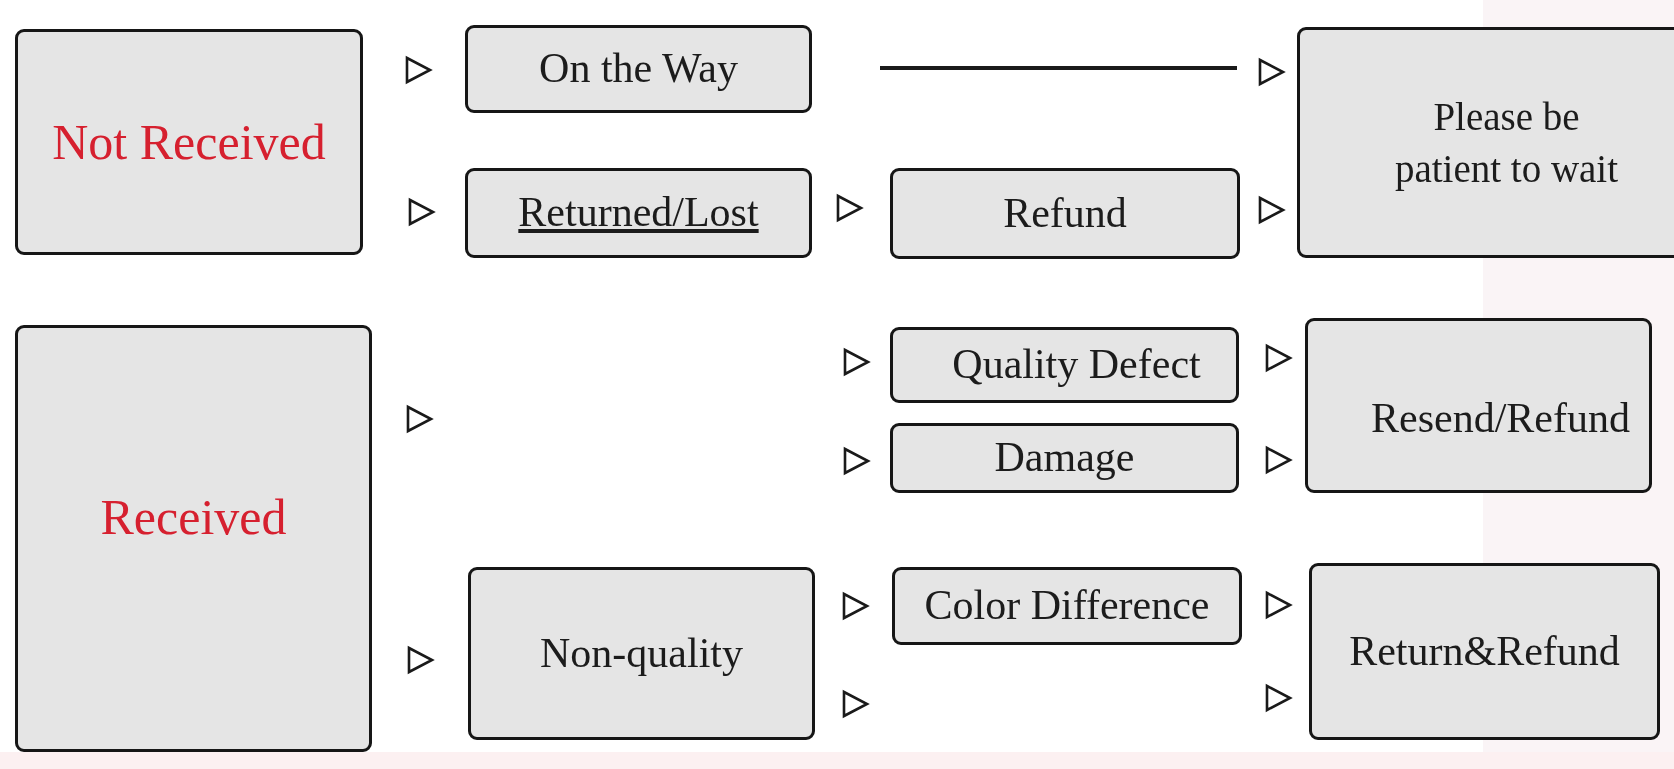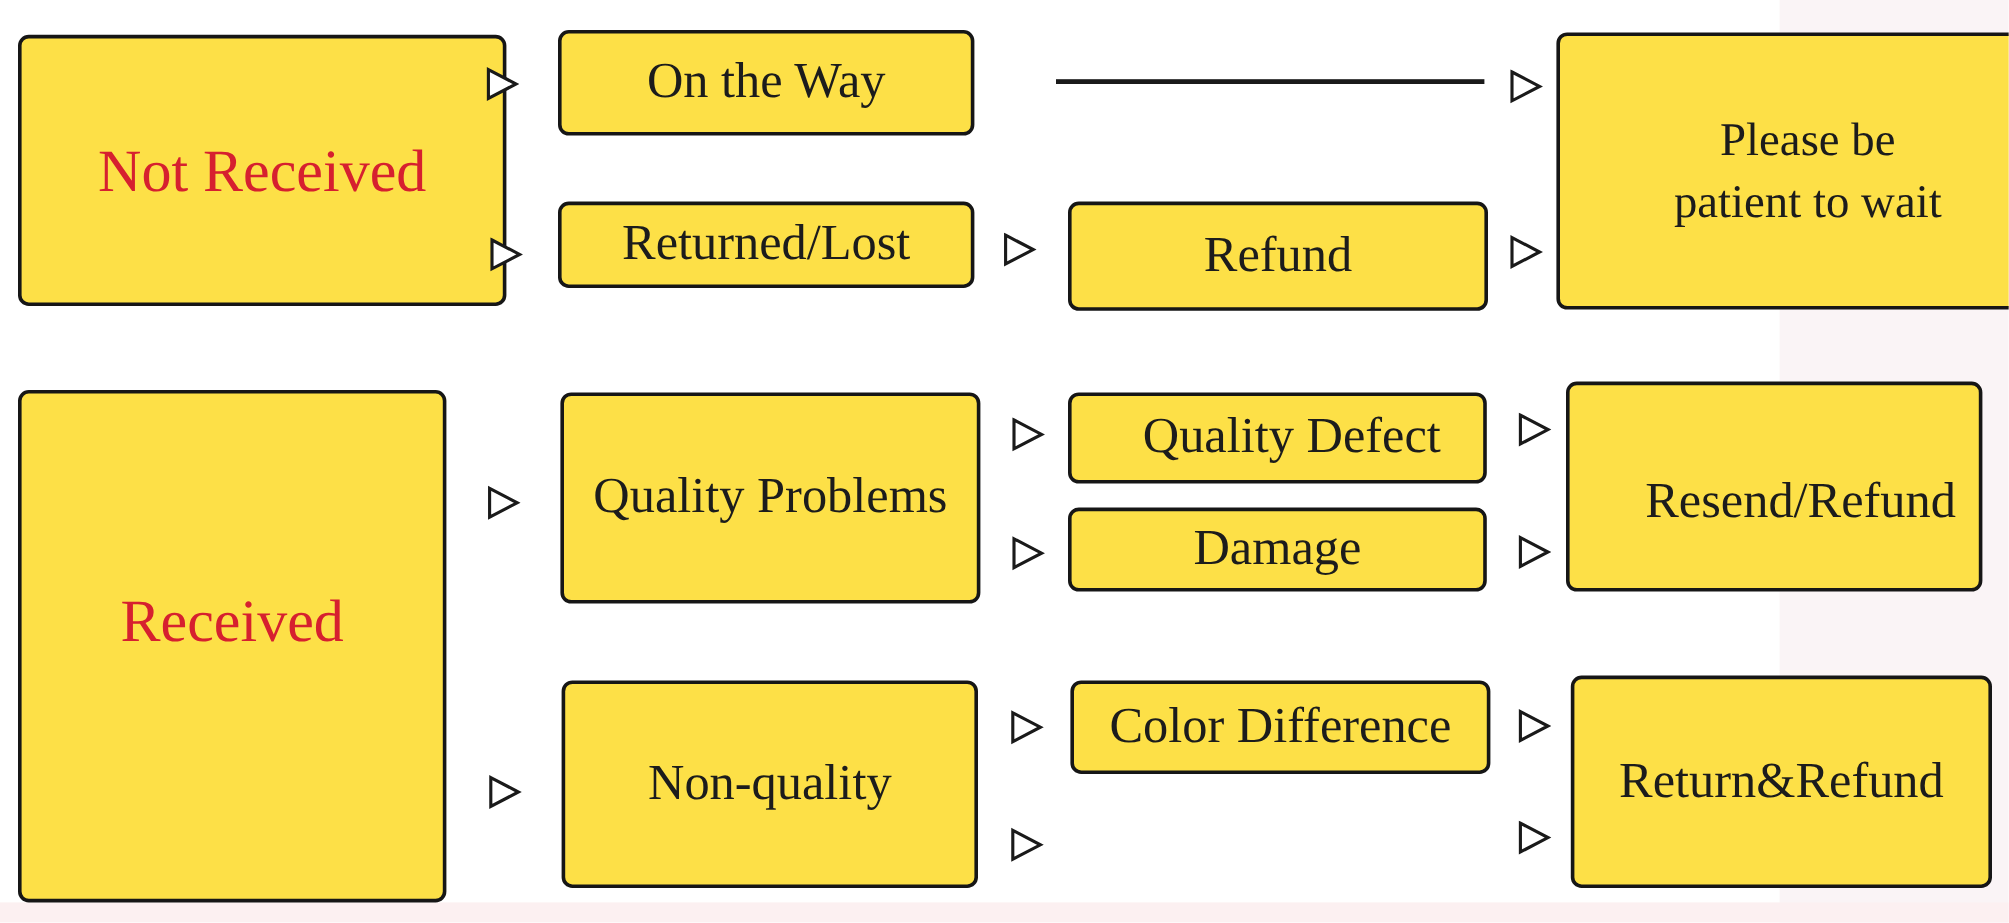--- a/index.html
+++ b/index.html
@@ -17,38 +17,38 @@
   }
   .tint-bottom{
     position:absolute;left:0;top:752px;width:1674px;height:17px;
     background:#fcf0f1;pointer-events:none;
   }
   .node{
     position:absolute;
     box-sizing:border-box;
     border:3px solid #161616;
     border-radius:9px;
-    background:#fde047;
+    background:#e5e5e5;
     display:flex;align-items:center;justify-content:center;
     text-align:center;
     color:#1c1c1c;
     font-size:42px;
     line-height:1.32;
     z-index:2;
   }
   .node span{white-space:pre-line;}
   .node.red{color:#d6202f;font-size:50px;}
   .node.small-text{font-size:39px;}
   .node.shift-up{padding-bottom:44px;}
   .node.shift-down{padding-top:26px;}
 
   
-  .pos-not-received   {left:15px;  top:29px;  width:407px; height:226px;text-align:right;}
+  .pos-not-received   {left:15px;  top:29px;  width:348px; height:226px;text-align:right;}
   .pos-on-the-way     {left:465px; top:25px;  width:347px; height:88px;}
-  .pos-returned-lost  {left:465px; top:168px; width:347px; height:72px;}
+  .pos-returned-lost  {left:465px; top:168px; width:347px; height:90px;text-decoration:underline;}
   .pos-refund         {left:890px; top:168px; width:350px; height:91px;}
   .pos-please-wait    {left:1297px;top:27px;  width:419px; height:231px;}
   .pos-received       {left:15px;  top:325px; width:357px; height:427px;}
   .pos-quality-problems{left:467px;top:327px; width:350px; height:176px;}
   .pos-quality-defect {left:890px; top:327px; width:349px; height:76px;padding-left:24px;}
   .pos-damage         {left:890px; top:423px; width:349px; height:70px;}
   .pos-resend-refund  {left:1305px;top:318px; width:347px; height:175px;padding-left:44px;}
   .pos-non-quality    {left:468px; top:567px; width:347px; height:173px;}
   .pos-color-difference{left:892px;top:567px; width:350px; height:78px;}
   .pos-not-fit        {left:892px; top:666px; width:350px; height:76px;}
@@ -99,23 +99,20 @@
   </div>
   <div class="node pos-refund">
     <span>Refund</span>
   </div>
   <div class="node small-text pos-please-wait">
     <span>Please be
 patient to wait</span>
   </div>
   <div class="node red shift-up pos-received">
     <span>Received</span>
-  </div>
-  <div class="node pos-quality-problems">
-    <span>Quality Problems</span>
   </div>
   <div class="node pos-quality-defect">
     <span>Quality Defect</span>
   </div>
   <div class="node pos-damage">
     <span>Damage</span>
   </div>
   <div class="node shift-down pos-resend-refund">
     <span>Resend/Refund</span>
   </div>

